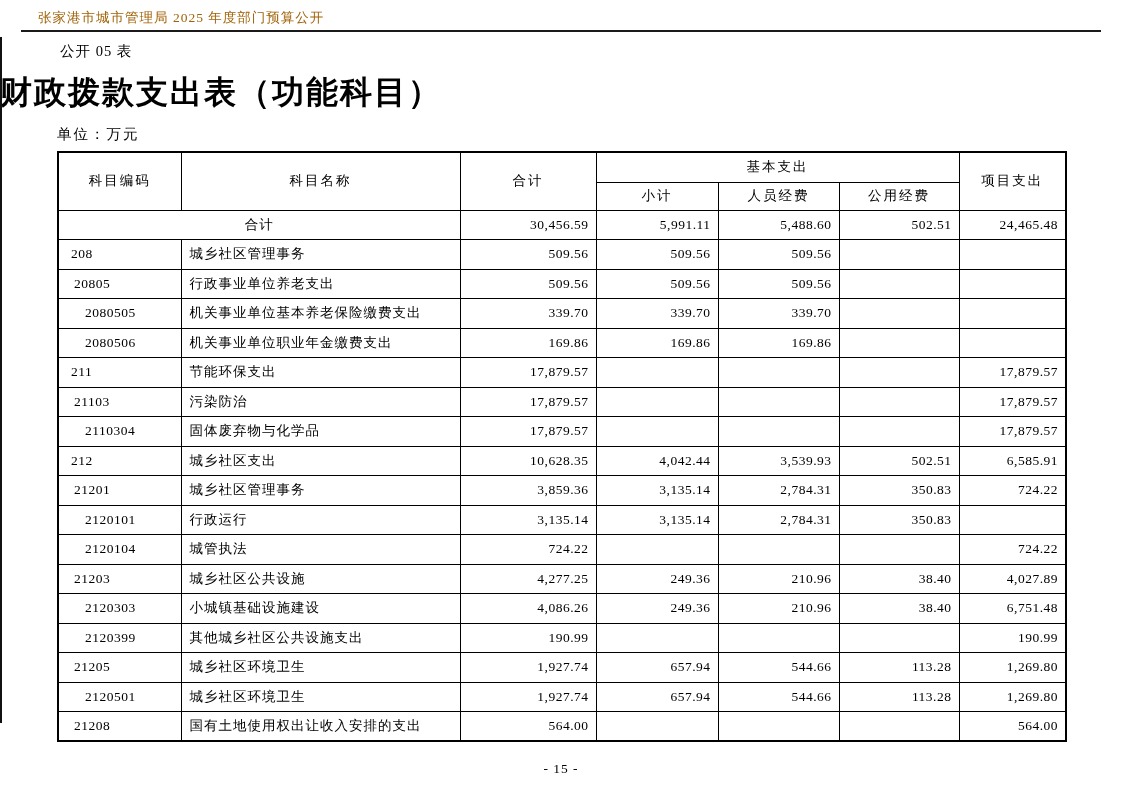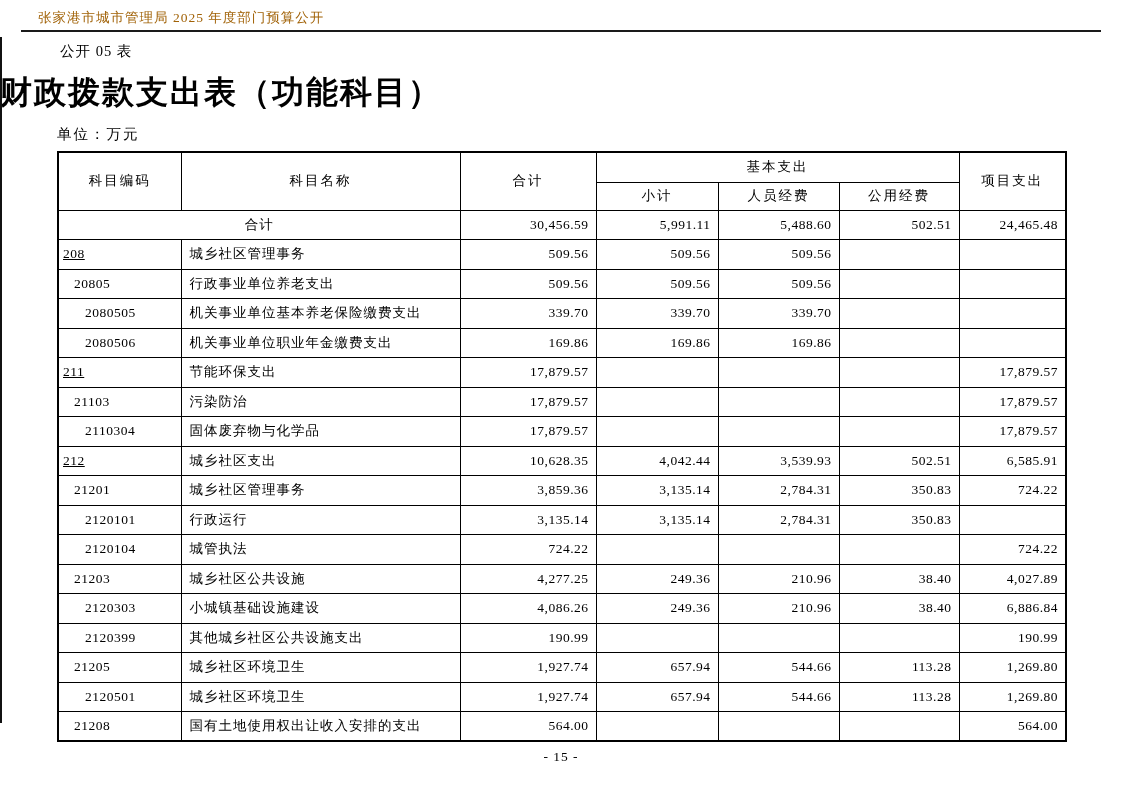--- a/index.html
+++ b/index.html
@@ -56,27 +56,27 @@
   }
   table.budget thead th {
     text-align: center;
     letter-spacing: 2px;
   }
   table.budget thead tr.h1 th { height: 30px; }
   table.budget thead tr.h2 th { height: 28px; }
   table.budget tbody td { height: 29.5px; }
   .cell-num  { text-align: right; padding-right: 7px; letter-spacing: 0.5px; }
   .cell-code { text-align: left; letter-spacing: 0.5px; }
-  .cell-code.indent-0 { padding-left: 4px; text-decoration: underline; }
+  .cell-code.indent-0 { padding-left: 12px; }
   .cell-code.indent-1 { padding-left: 15px; margin-left: 16px; }
   .cell-code.indent-2 { padding-left: 26px; }
   .cell-name { text-align: left; padding-left: 8px; letter-spacing: 1px; }
   .total-label { text-align: center; letter-spacing: 1px; }
   .page-footer {
-    margin-top: 7px;
+    margin-top: 19px;
     text-align: center;
     font-size: 13.5px;
     letter-spacing: 1px;
   }
   .scan-artifact {
     position: absolute;
     left: 0; top: 37px;
     width: 2px; height: 686px;
     background: #111111;
   }
@@ -240,21 +240,21 @@
         <td class="cell-num">38.40</td>
         <td class="cell-num">4,027.89</td>
       </tr>
       <tr>
         <td class="cell-code indent-2">2120303</td>
         <td class="cell-name">小城镇基础设施建设</td>
         <td class="cell-num">4,086.26</td>
         <td class="cell-num">249.36</td>
         <td class="cell-num">210.96</td>
         <td class="cell-num">38.40</td>
-        <td class="cell-num">6,886.84</td>
+        <td class="cell-num">6,751.48</td>
       </tr>
       <tr>
         <td class="cell-code indent-2">2120399</td>
         <td class="cell-name">其他城乡社区公共设施支出</td>
         <td class="cell-num">190.99</td>
         <td class="cell-num"></td>
         <td class="cell-num"></td>
         <td class="cell-num"></td>
         <td class="cell-num">190.99</td>
       </tr>

